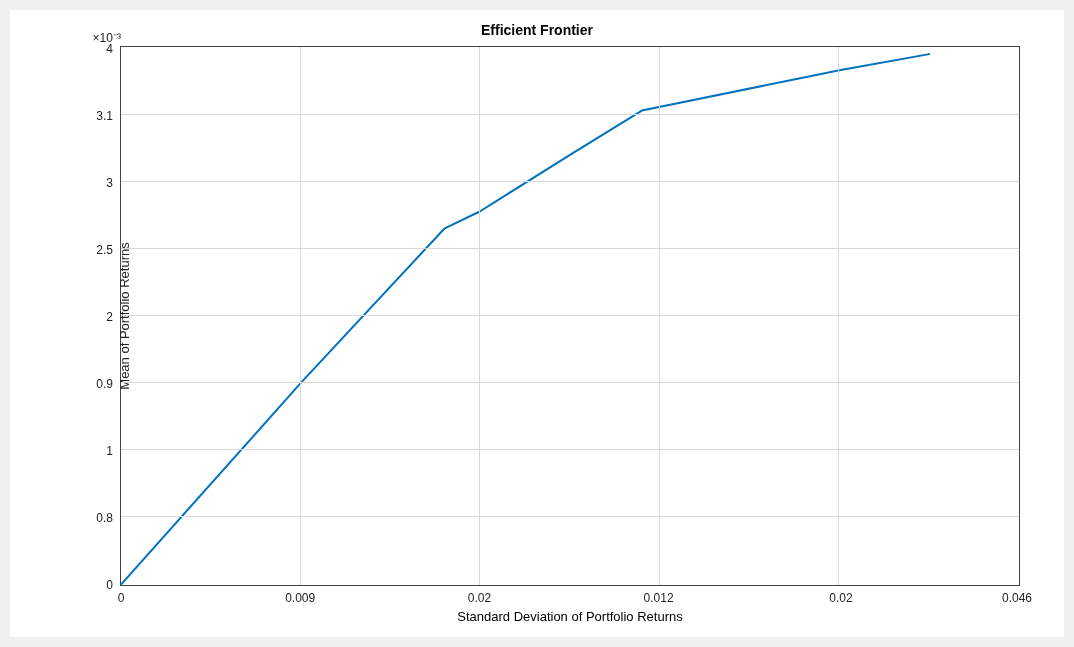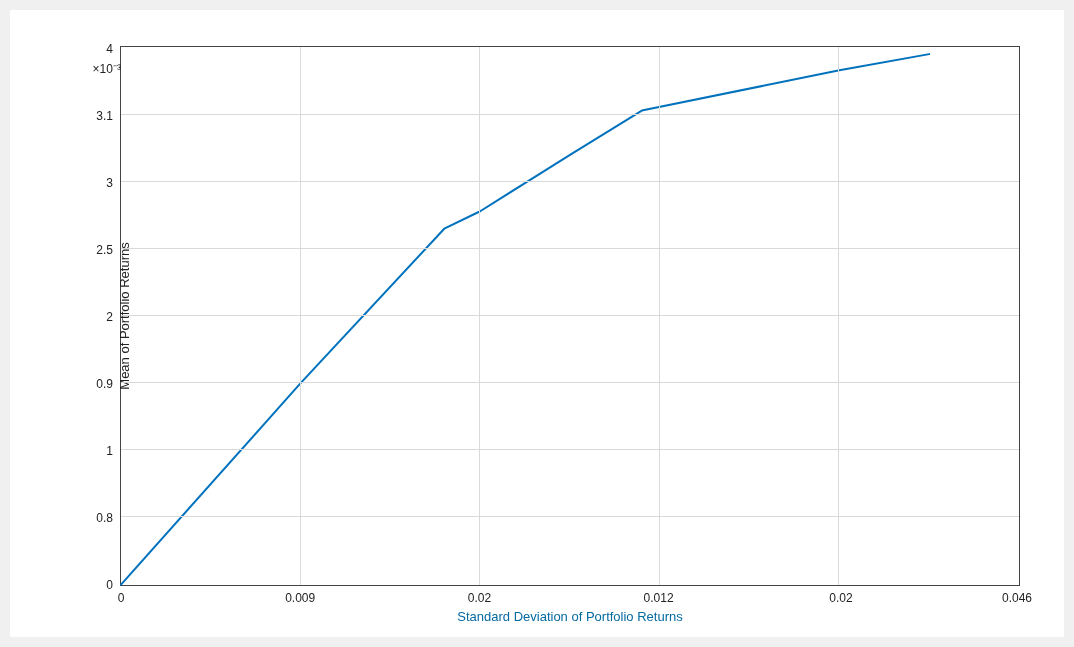--- a/index.html
+++ b/index.html
@@ -73,31 +73,30 @@
   }
   .y-exponent {
     position: absolute;
     left: 0;
     top: -18px;
     transform: translateX(-100%);
     font-size: 12px;
     color: #222;
     white-space: nowrap;
     padding-left: 0;
-    margin-top: 31px;
   }
   .xlabel {
     position: absolute;
     left: 0;
     right: 0;
     top: 100%;
     margin-top: 24px;
     text-align: center;
     font-size: 13px;
-    color: #0369a1;
+    color: #000000;
   }
   .ylabel {
     position: absolute;
     left: -70px;
     top: 50%;
     transform: translateY(-50%) rotate(-90deg);
     transform-origin: center;
     font-size: 13px;
     color: #222;
     white-space: nowrap;
@@ -113,20 +112,21 @@
     stroke-width: 2;
     stroke-linejoin: round;
     stroke-linecap: round;
   }
 </style>
 </head>
 <body>
 
 <div class="figure">
   <div class="figure-inner">
+    <div class="title">Efficient  Frontier</div>
 
     <div class="plot-area" id="plot-area">
       <div class="y-exponent">×10⁻³</div>
       <svg class="line-layer" id="line-layer" viewBox="0 0 896 536">
           <path d="M0.00 536.00 L179.20 335.00 L322.56 180.90 L358.40 163.48 L448.00 107.20 L519.68 62.98 L716.80 22.78 L806.40 6.70" class="series-line" stroke="#0072bd"></path>
         </svg>
       <div class="xlabel">Standard Deviation of Portfolio Returns</div>
       <div class="ylabel">Mean of Portfolio Returns</div>
     <div class="tick-x" style="left: 0px;">0</div>
         <div class="gridline-v" style="left: 179.2px;"></div>

